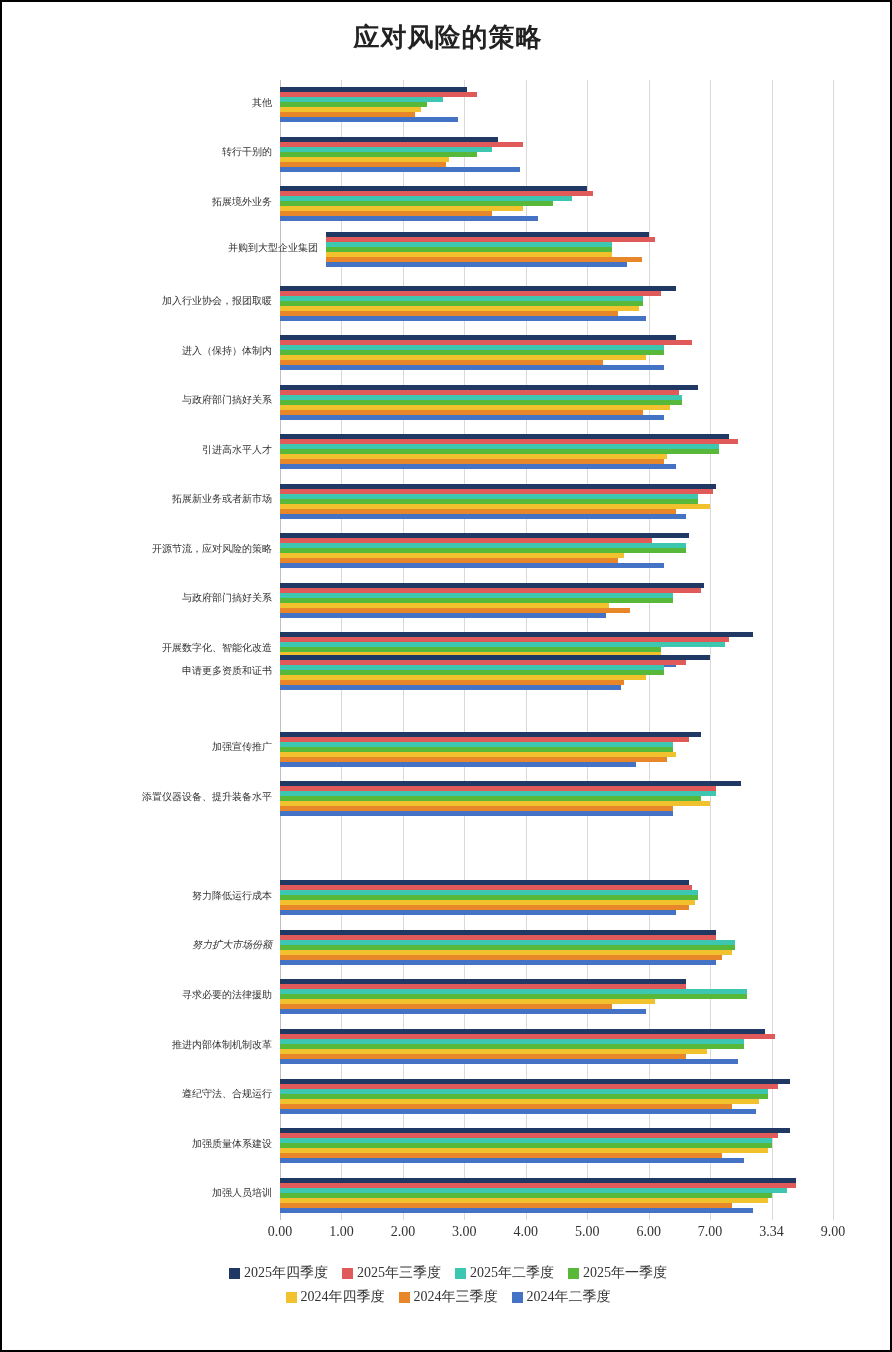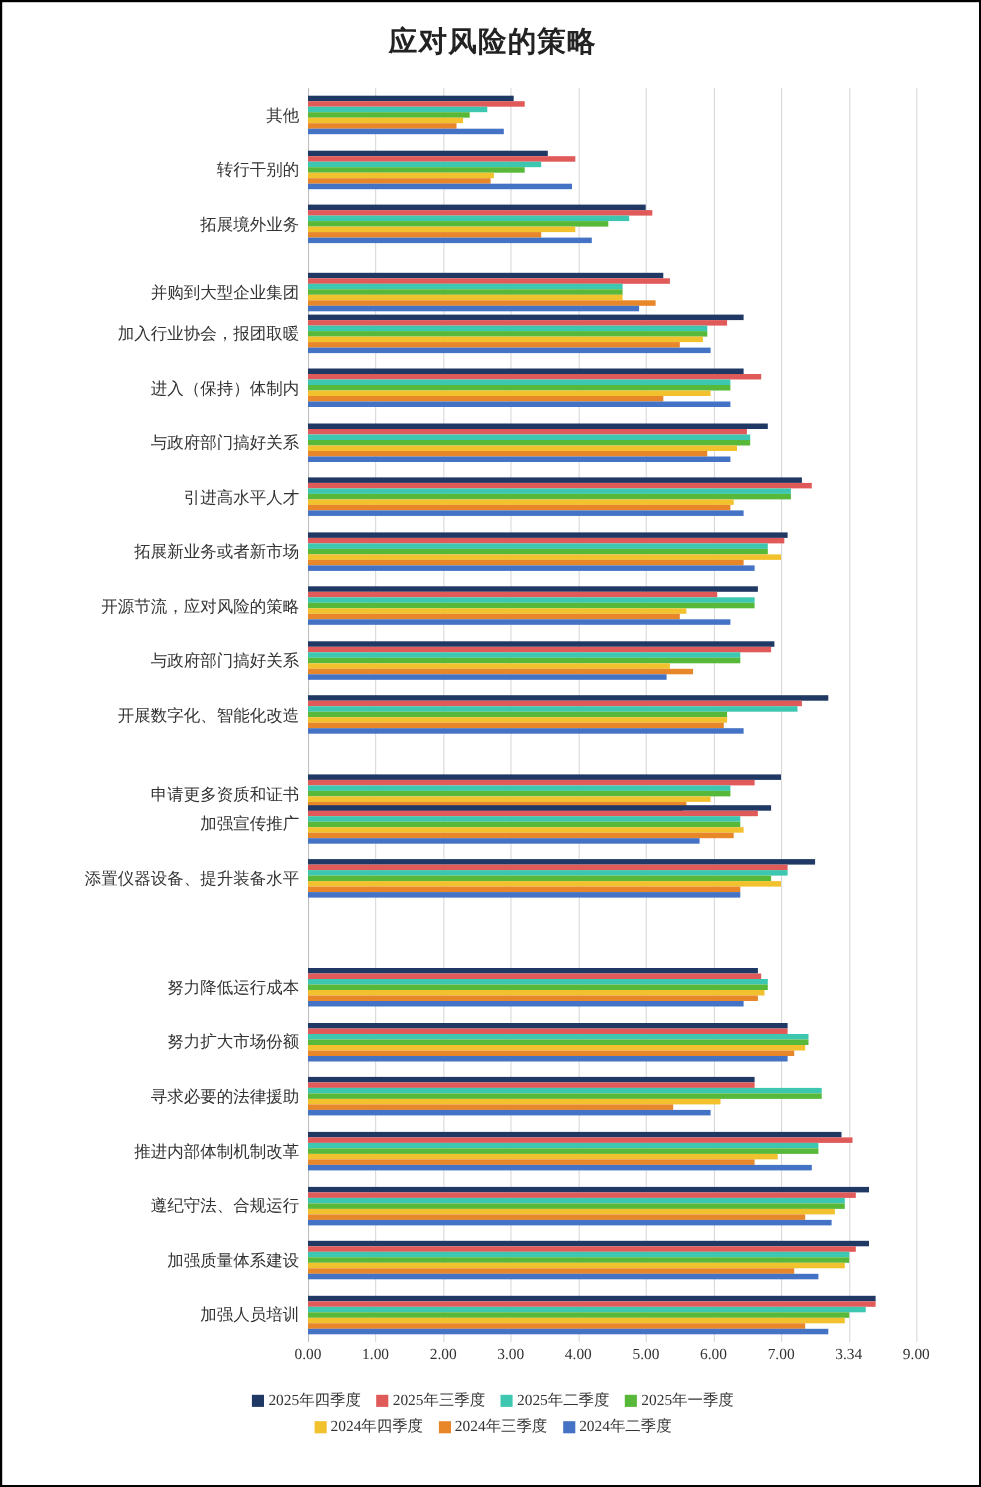--- a/index.html
+++ b/index.html
@@ -59,21 +59,21 @@
   .bar {
     position: absolute;
     left: 0;
     height: 5px;
   }
   .cat-label {
     position: absolute;
     right: 100%;
     margin-right: 8px;
     white-space: nowrap;
-    font-size: 15px;
+    font-size: 10px;
     color: #333333;
     font-family: "Liberation Serif", serif;
     text-align: right;
   }
   #x-axis-labels {
     position: absolute;
     left: 278px;
     top: 1222px;
     width: 553px;
     height: 22px;
@@ -166,21 +166,21 @@
         <div class="cat-row" style="top: 99.1304px; height: 49.5652px;">
           <div class="cat-label" style="top: 15.7826px;">拓展境外业务</div>
           <div class="bar" title="2025年四季度: 5" style="top: 7.28261px; width: 307.222px; background: rgb(31, 56, 100);"></div>
           <div class="bar" title="2025年三季度: 5.1" style="top: 12.2826px; width: 313.367px; background: rgb(224, 90, 90);"></div>
           <div class="bar" title="2025年二季度: 4.75" style="top: 17.2826px; width: 291.861px; background: rgb(61, 199, 176);"></div>
           <div class="bar" title="2025年一季度: 4.45" style="top: 22.2826px; width: 273.428px; background: rgb(88, 184, 58);"></div>
           <div class="bar" title="2024年四季度: 3.95" style="top: 27.2826px; width: 242.706px; background: rgb(242, 193, 46);"></div>
           <div class="bar" title="2024年三季度: 3.45" style="top: 32.2826px; width: 211.983px; background: rgb(232, 134, 42);"></div>
           <div class="bar" title="2024年二季度: 4.2" style="top: 37.2826px; width: 258.067px; background: rgb(68, 114, 196);"></div>
         </div>
-        <div class="cat-row" style="top: 161px; height: 49.5652px;">
+        <div class="cat-row" style="top: 145px; height: 49.5652px; margin-left: 46px;">
           <div class="cat-label" style="top: 15.7826px;">并购到大型企业集团</div>
           <div class="bar" title="2025年四季度: 5.25" style="top: 7.28261px; width: 322.583px; background: rgb(31, 56, 100);"></div>
           <div class="bar" title="2025年三季度: 5.35" style="top: 12.2826px; width: 328.728px; background: rgb(224, 90, 90);"></div>
           <div class="bar" title="2025年二季度: 4.65" style="top: 17.2826px; width: 285.717px; background: rgb(61, 199, 176);"></div>
           <div class="bar" title="2025年一季度: 4.65" style="top: 22.2826px; width: 285.717px; background: rgb(88, 184, 58);"></div>
           <div class="bar" title="2024年四季度: 4.65" style="top: 27.2826px; width: 285.717px; background: rgb(242, 193, 46);"></div>
           <div class="bar" title="2024年三季度: 5.15" style="top: 32.2826px; width: 316.439px; background: rgb(232, 134, 42);"></div>
           <div class="bar" title="2024年二季度: 4.9" style="top: 37.2826px; width: 301.078px; background: rgb(68, 114, 196);"></div>
         </div>
         <div class="cat-row" style="top: 198.261px; height: 49.5652px;">
@@ -256,21 +256,21 @@
         <div class="cat-row" style="top: 545.217px; height: 49.5652px;">
           <div class="cat-label" style="top: 15.7826px;">开展数字化、智能化改造</div>
           <div class="bar" title="2025年四季度: 7.7" style="top: 7.28261px; width: 473.122px; background: rgb(31, 56, 100);"></div>
           <div class="bar" title="2025年三季度: 7.3" style="top: 12.2826px; width: 448.544px; background: rgb(224, 90, 90);"></div>
           <div class="bar" title="2025年二季度: 7.25" style="top: 17.2826px; width: 445.472px; background: rgb(61, 199, 176);"></div>
           <div class="bar" title="2025年一季度: 6.2" style="top: 22.2826px; width: 380.956px; background: rgb(88, 184, 58);"></div>
           <div class="bar" title="2024年四季度: 6.2" style="top: 27.2826px; width: 380.956px; background: rgb(242, 193, 46);"></div>
           <div class="bar" title="2024年三季度: 6.15" style="top: 32.2826px; width: 377.883px; background: rgb(232, 134, 42);"></div>
           <div class="bar" title="2024年二季度: 6.45" style="top: 37.2826px; width: 396.317px; background: rgb(68, 114, 196);"></div>
         </div>
-        <div class="cat-row" style="top: 617px; height: 49.5652px;">
+        <div class="cat-row" style="top: 568px; height: 49.5652px;">
           <div class="cat-label" style="top: 15.7826px;">申请更多资质和证书</div>
           <div class="bar" title="2025年四季度: 7" style="top: 7.28261px; width: 430.111px; background: rgb(31, 56, 100);"></div>
           <div class="bar" title="2025年三季度: 6.6" style="top: 12.2826px; width: 405.533px; background: rgb(224, 90, 90);"></div>
           <div class="bar" title="2025年二季度: 6.25" style="top: 17.2826px; width: 384.028px; background: rgb(61, 199, 176);"></div>
           <div class="bar" title="2025年一季度: 6.25" style="top: 22.2826px; width: 384.028px; background: rgb(88, 184, 58);"></div>
           <div class="bar" title="2024年四季度: 5.95" style="top: 27.2826px; width: 365.594px; background: rgb(242, 193, 46);"></div>
           <div class="bar" title="2024年三季度: 5.6" style="top: 32.2826px; width: 344.089px; background: rgb(232, 134, 42);"></div>
           <div class="bar" title="2024年二季度: 5.55" style="top: 37.2826px; width: 341.017px; background: rgb(68, 114, 196);"></div>
         </div>
         <div class="cat-row" style="top: 644.348px; height: 49.5652px;">
@@ -297,21 +297,21 @@
           <div class="cat-label" style="top: 15.7826px;">努力降低运行成本</div>
           <div class="bar" title="2025年四季度: 6.65" style="top: 7.28261px; width: 408.606px; background: rgb(31, 56, 100);"></div>
           <div class="bar" title="2025年三季度: 6.7" style="top: 12.2826px; width: 411.678px; background: rgb(224, 90, 90);"></div>
           <div class="bar" title="2025年二季度: 6.8" style="top: 17.2826px; width: 417.822px; background: rgb(61, 199, 176);"></div>
           <div class="bar" title="2025年一季度: 6.8" style="top: 22.2826px; width: 417.822px; background: rgb(88, 184, 58);"></div>
           <div class="bar" title="2024年四季度: 6.75" style="top: 27.2826px; width: 414.75px; background: rgb(242, 193, 46);"></div>
           <div class="bar" title="2024年三季度: 6.65" style="top: 32.2826px; width: 408.606px; background: rgb(232, 134, 42);"></div>
           <div class="bar" title="2024年二季度: 6.45" style="top: 37.2826px; width: 396.317px; background: rgb(68, 114, 196);"></div>
         </div>
         <div class="cat-row" style="top: 842.609px; height: 49.5652px;">
-          <div class="cat-label" style="top: 15.7826px;">努力扩大市场份额</div>
+          <div class="cat-label" style="top: 15.7826px; font-style: italic;">努力扩大市场份额</div>
           <div class="bar" title="2025年四季度: 7.1" style="top: 7.28261px; width: 436.256px; background: rgb(31, 56, 100);"></div>
           <div class="bar" title="2025年三季度: 7.1" style="top: 12.2826px; width: 436.256px; background: rgb(224, 90, 90);"></div>
           <div class="bar" title="2025年二季度: 7.4" style="top: 17.2826px; width: 454.689px; background: rgb(61, 199, 176);"></div>
           <div class="bar" title="2025年一季度: 7.4" style="top: 22.2826px; width: 454.689px; background: rgb(88, 184, 58);"></div>
           <div class="bar" title="2024年四季度: 7.35" style="top: 27.2826px; width: 451.617px; background: rgb(242, 193, 46);"></div>
           <div class="bar" title="2024年三季度: 7.2" style="top: 32.2826px; width: 442.4px; background: rgb(232, 134, 42);"></div>
           <div class="bar" title="2024年二季度: 7.1" style="top: 37.2826px; width: 436.256px; background: rgb(68, 114, 196);"></div>
         </div>
         <div class="cat-row" style="top: 941.739px; height: 49.5652px;">
           <div class="cat-label" style="top: 15.7826px;">推进内部体制机制改革</div>

